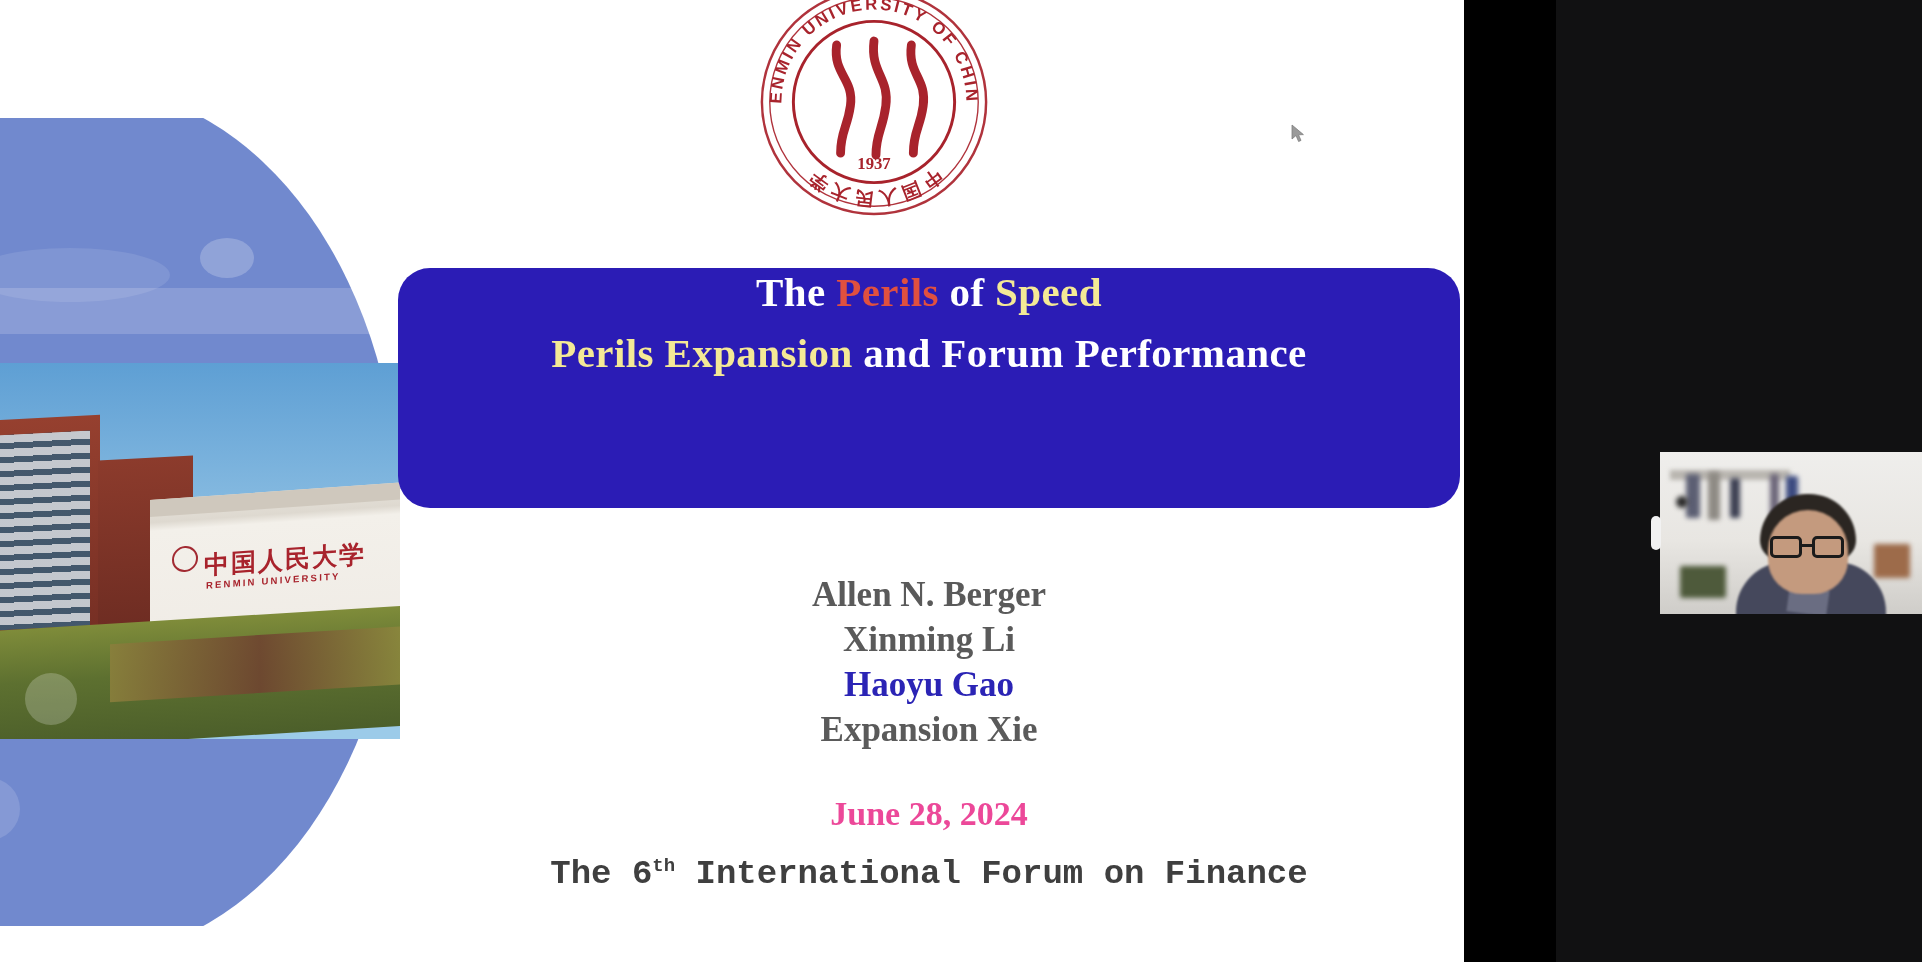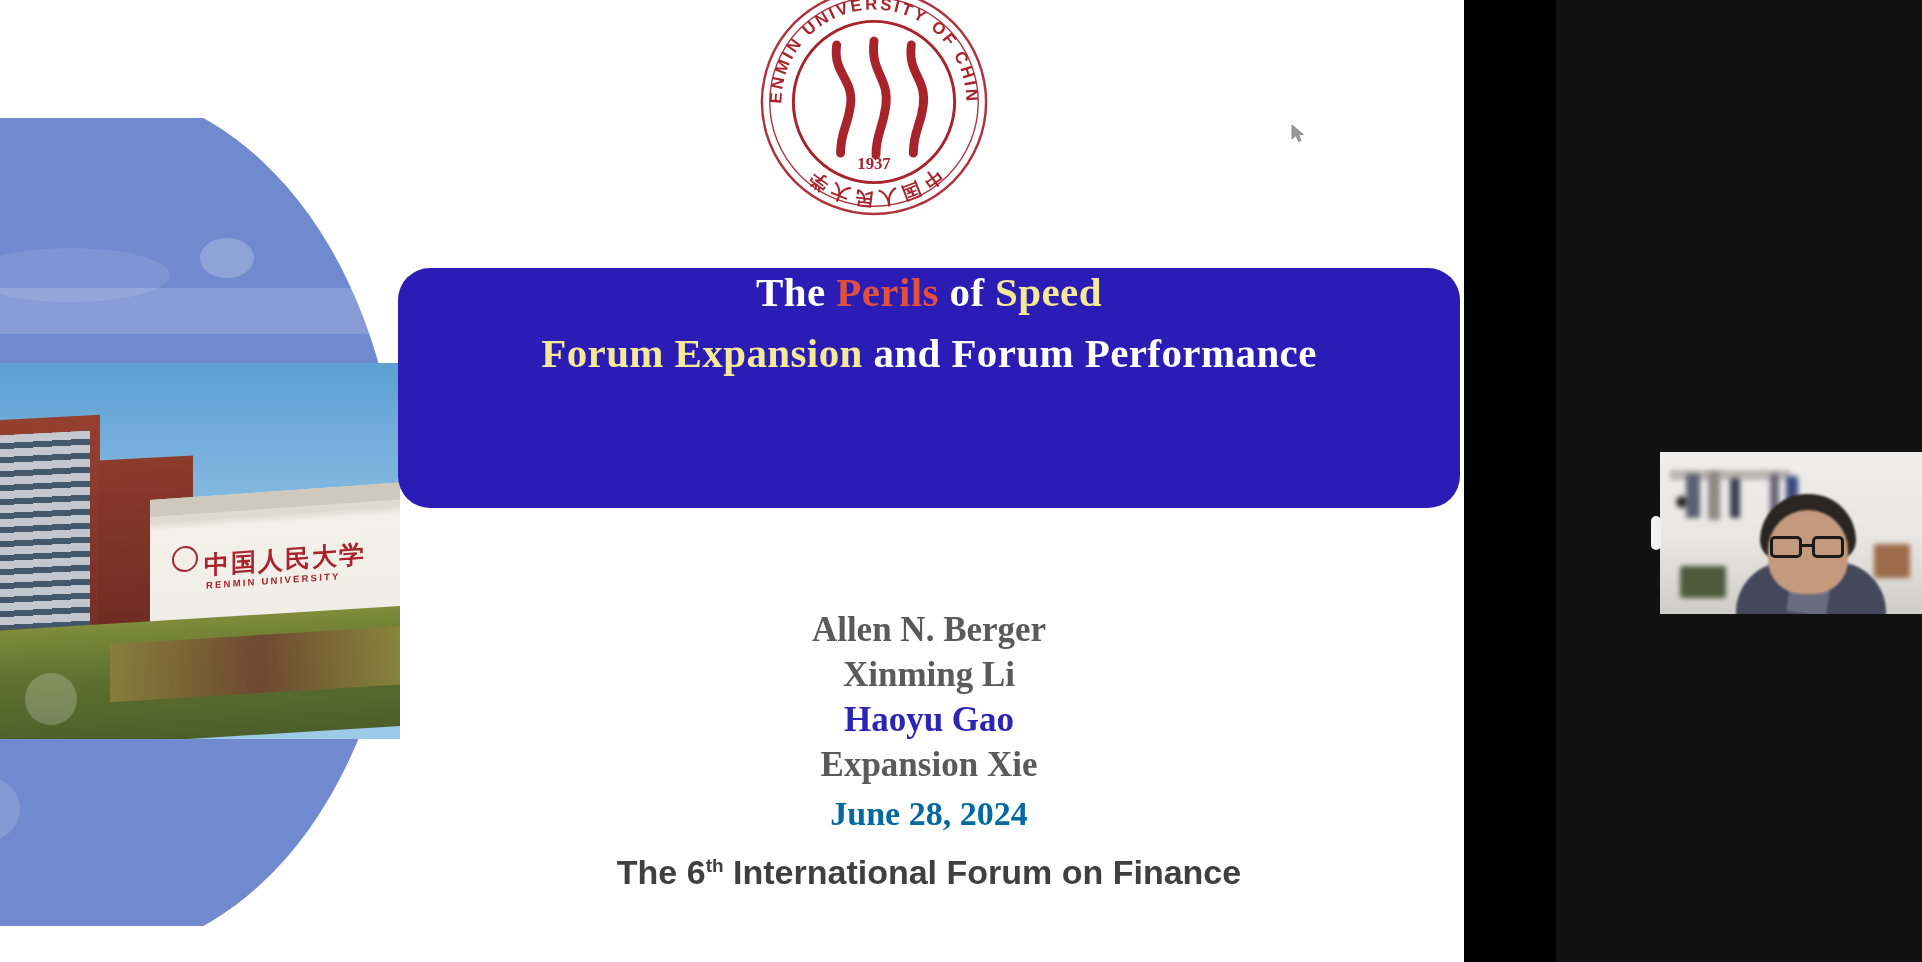--- a/index.html
+++ b/index.html
@@ -155,43 +155,42 @@
   }
   .t-white  { color: #ffffff; }
   .t-red    { color: #e0503f; }
   .t-yellow { color: #f4e996; }
 
   
   .authors {
     position: absolute; left: 398px; top: 572px;
     width: 1062px;
     text-align: center;
-    margin-top: 35px;
   }
   .author {
     font-size: 35px; font-weight: bold; color: #5a5a5a;
     line-height: 45px;
     font-family: "Liberation Serif", serif;
   }
   .author.highlight { color: #2b24b5; }
 
   
   .meta {
     position: absolute; left: 398px; top: 790px;
     width: 1062px; text-align: center;
   }
   .meta-date {
-    font-size: 34px; font-weight: bold; color: #0369a1;
+    font-size: 34px; font-weight: bold; color: #ec4899;
     line-height: 48px;
     font-family: "Liberation Serif", serif;
   }
   .meta-event {
     font-size: 34px; font-weight: bold; color: #3f3f3f;
     line-height: 56px;
-    font-family: Liberation Sans, sans-serif;
+    font-family: Liberation Mono, monospace;
   }
   .meta-event sup { font-size: 19px; vertical-align: super; }
 
   
   .video-tile {
     position: absolute; left: 1660px; top: 452px;
     width: 262px; height: 162px;
     background: #2e2e2e;
     overflow: hidden;
   }
@@ -316,21 +315,21 @@
         <path d="M158,62 C154,92 174,96 170,124 C167,146 160,150 160,172"></path>
       </g>
       <text x="120" y="188" text-anchor="middle" font-family="'Liberation Serif', serif" font-size="17" font-weight="bold" fill="#a8232c">1937</text>
     </svg>
 
     <div class="title-box">
       <div class="title-line">
         <span class="t-white">The </span><span class="t-red">Perils</span><span class="t-white"> of </span><span class="t-yellow">Speed</span>
       </div>
       <div class="title-line">
-        <span class="t-yellow">Forum Expansion</span><span class="t-white"> and Forum Performance</span>
+        <span class="t-yellow">Perils Expansion</span><span class="t-white"> and Forum Performance</span>
       </div>
     </div>
 
     <div class="authors">
       <div class="author">Allen N. Berger</div>
       <div class="author">Xinming Li</div>
       <div class="author highlight">Haoyu Gao</div>
       <div class="author">Expansion Xie</div>
     </div>
 

